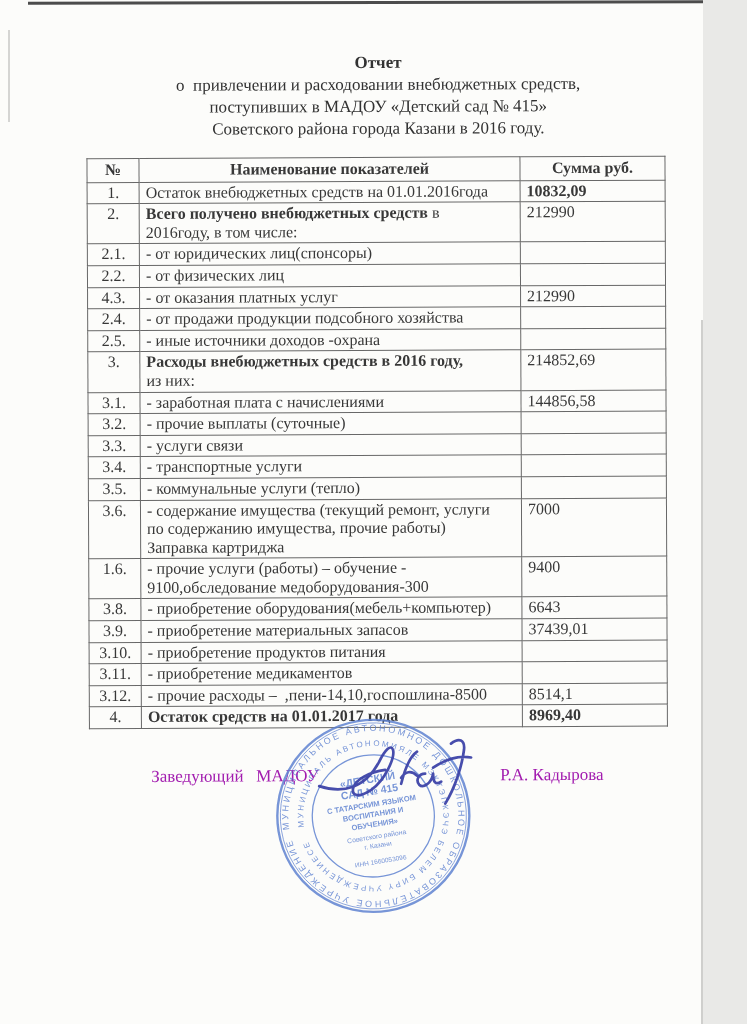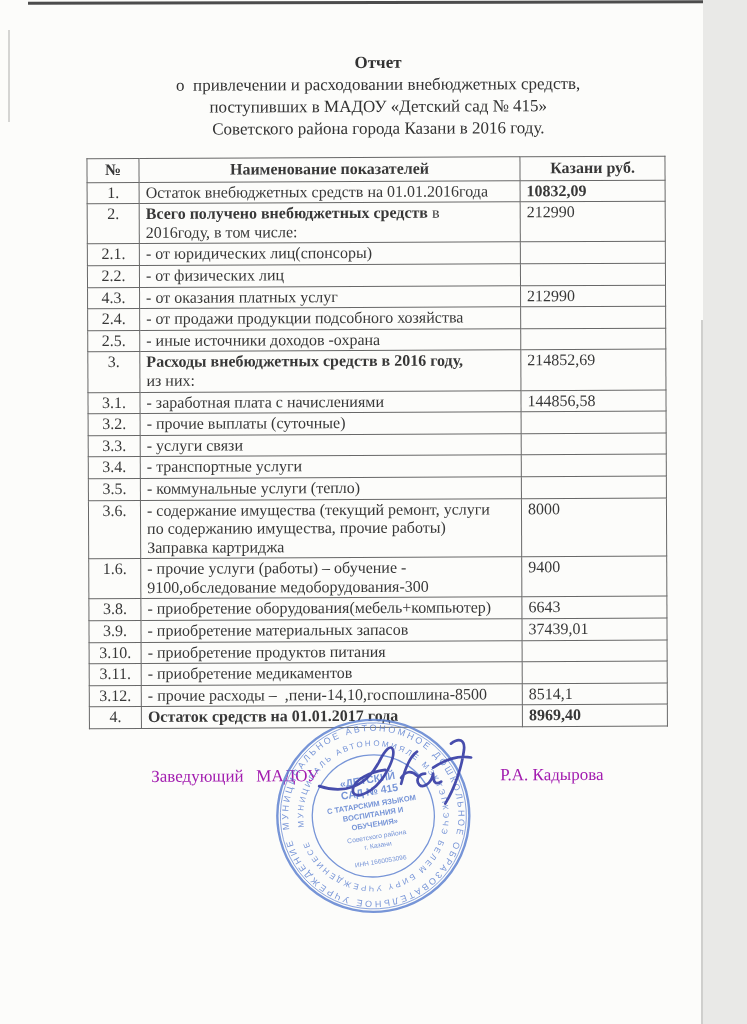--- a/index.html
+++ b/index.html
@@ -80,21 +80,21 @@
     <table class="report">
       <colgroup>
           <col class="c-num">
           <col class="c-name">
           <col class="c-sum">
         </colgroup>
       <thead>
         <tr>
           <th>№</th>
           <th>Наименование показателей</th>
-          <th>Казани руб.</th>
+          <th>Сумма руб.</th>
         </tr>
       </thead>
       <tbody id="table-body">
           <tr>
         <td class="num">1.</td>
         <td class="name">
               <div class="line"><span>Остаток внебюджетных средств на 01.01.2016года</span></div>
             </td>
         <td class="sum b">10832,09</td>
       </tr>
@@ -184,21 +184,21 @@
             </td>
         <td class="sum"></td>
       </tr>
           <tr>
         <td class="num">3.6.</td>
         <td class="name">
               <div class="line"><span>- содержание имущества (текущий ремонт, услуги</span></div>
               <div class="line"><span>по содержанию имущества, прочие работы)</span></div>
               <div class="line"><span>Заправка картриджа</span></div>
             </td>
-        <td class="sum">8000</td>
+        <td class="sum">7000</td>
       </tr>
           <tr>
         <td class="num">1.6.</td>
         <td class="name">
               <div class="line"><span>- прочие услуги (работы) – обучение -</span></div>
               <div class="line"><span>9100,обследование медоборудования-300</span></div>
             </td>
         <td class="sum">9400</td>
       </tr>
           <tr>

